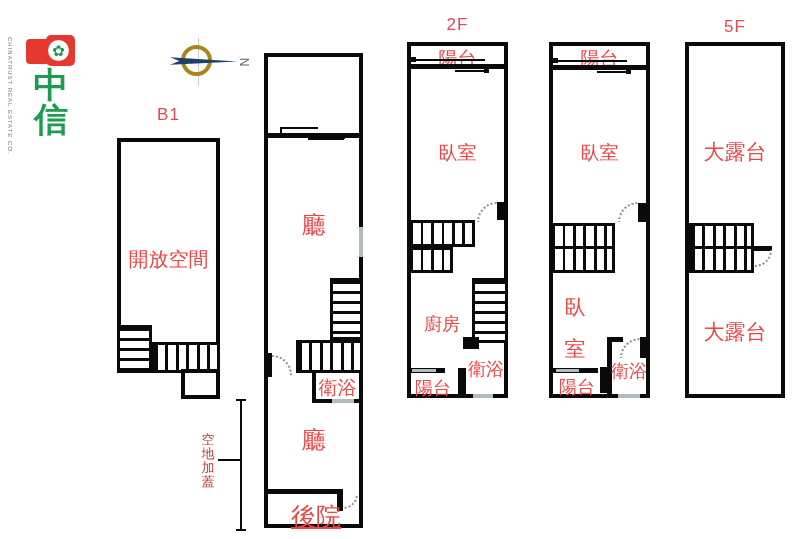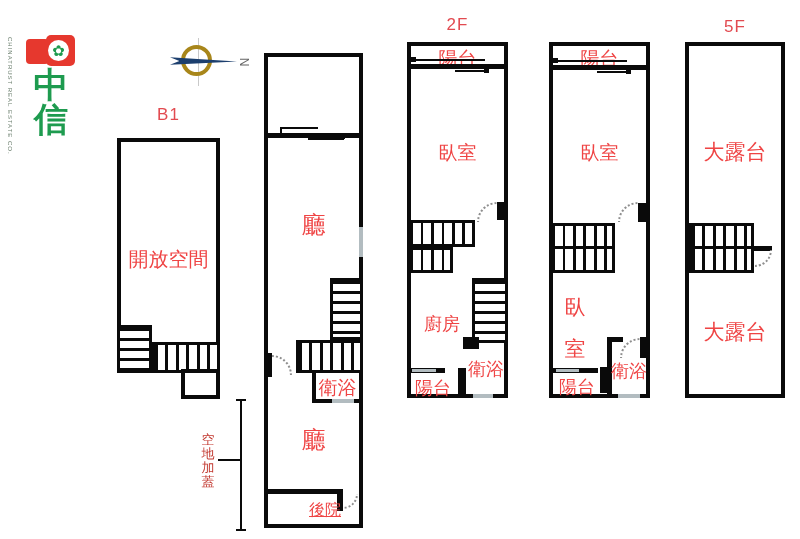--- a/index.html
+++ b/index.html
@@ -81,21 +81,21 @@
     <div class="w" style="left:-4px;top:296px;width:8px;height:24px;"></div>
     <div class="arc" style="left:-16px;top:298px;width:40px;height:40px;clip-path:inset(0 0 50% 50%);"></div>
     <div class="w" style="left:44px;top:316px;width:4px;height:30px;"></div>
     <div class="w" style="left:44px;top:342px;width:51px;height:4px;"></div>
     <div class="gw" style="left:64px;top:342px;width:22px;height:4px;"></div>
     <div class="rl" style="left:44px;top:318px;width:51px;font-size:19px;">衛浴</div>
     <div class="rl" style="left:0;top:367px;width:100%;font-size:24px;">廳</div>
     <div class="w" style="left:-4px;top:432px;width:76px;height:5px;"></div>
     <div class="w" style="left:69px;top:432px;width:6px;height:22px;"></div>
     <div class="arc" style="left:60px;top:422px;width:30px;height:30px;clip-path:inset(50% 0 0 50%);"></div>
-    <div class="rl" style="left:29px;top:443px;width:56px;font-size:16px;text-decoration:underline;">後院</div>
+    <div class="rl" style="left:20px;top:443px;width:56px;font-size:25px;text-decoration:underline;">後院</div>
   </div>
 
   <div class="w" style="left:240px;top:399px;width:2px;height:131px;"></div>
   <div class="w" style="left:236px;top:399px;width:10px;height:2px;"></div>
   <div class="w" style="left:236px;top:529px;width:10px;height:2px;"></div>
   <div class="w" style="left:218px;top:459px;width:22px;height:2px;"></div>
   <div class="note-red">空地加蓋</div>
 
   <div class="floor" style="left:407px;top:42px;width:101px;height:356px;">
     <div class="rl" style="left:0;top:0;width:100%;font-size:19px;">陽台</div>

